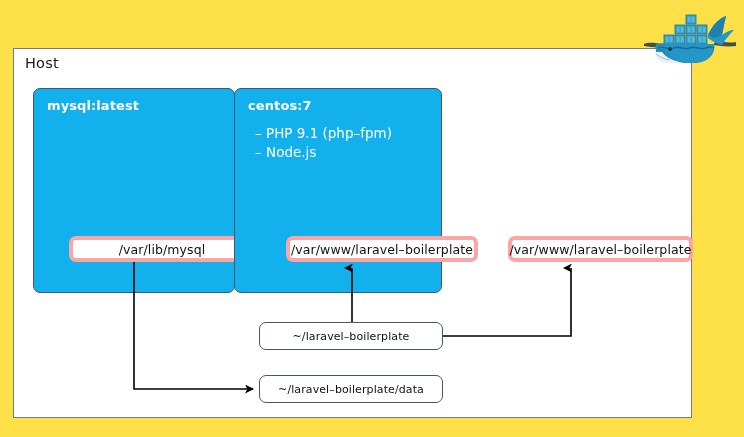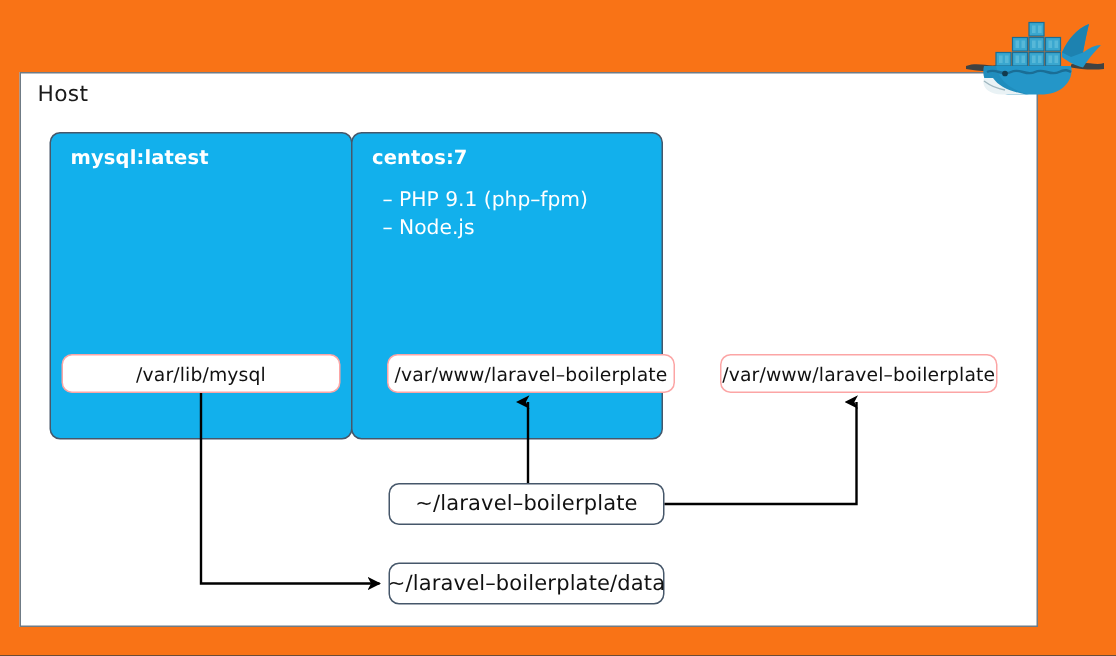--- a/index.html
+++ b/index.html
@@ -10,21 +10,21 @@
   body {
     width: 744px;
     height: 437px;
     overflow: hidden;
     font-family: "DejaVu Sans", "Liberation Sans", sans-serif;
   }
   #canvas {
     position: relative;
     width: 744px;
     height: 437px;
-    background: #f97316;
+    background: #fde047;
   }
 
   
   .host-panel {
     position: absolute;
     left: 13px;
     top: 48px;
     width: 679px;
     height: 370px;
     background: #ffffff;
@@ -71,43 +71,44 @@
     font-size: 13.5px;
     color: #ffffff;
     line-height: 19px;
     white-space: nowrap;
   }
 
   
   .vol-chip {
     position: absolute;
     background: #ffffff;
-    border: 1px solid #fca5a5;
+    border: 4px solid #fca5a5;
     border-radius: 7px;
     box-sizing: border-box;
     display: flex;
     align-items: center;
     justify-content: center;
     font-size: 12.5px;
     color: #111111;
     white-space: nowrap;
     letter-spacing: 0.1px;
+    margin-left: 28px;
   }
 
   
   .host-chip {
     position: absolute;
     background: #ffffff;
     border: 1px solid #46576a;
     border-radius: 7px;
     box-sizing: border-box;
     display: flex;
     align-items: center;
     justify-content: center;
-    font-size: 14px;
+    font-size: 11px;
     color: #111111;
     white-space: nowrap;
     letter-spacing: 0.1px;
   }
 
   
   #connectors {
     position: absolute;
     left: 0;
     top: 0;

